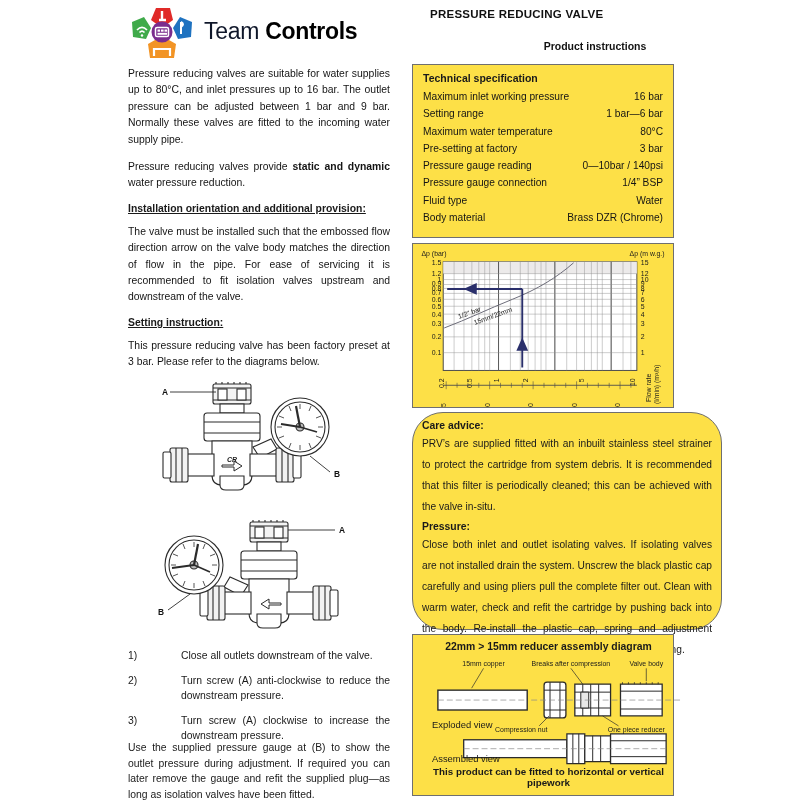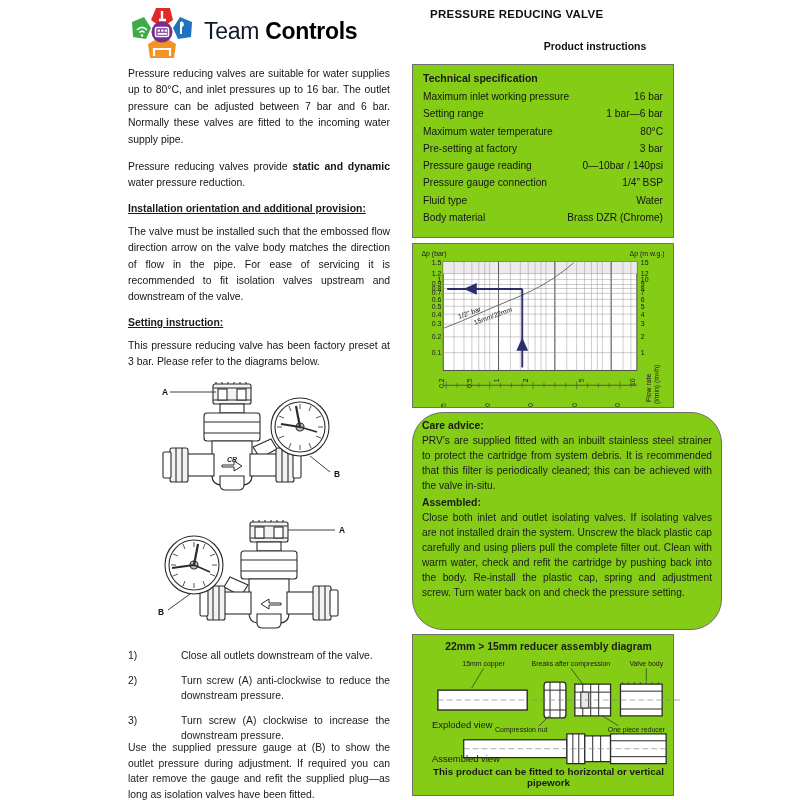--- a/index.html
+++ b/index.html
@@ -46,38 +46,38 @@
   .num-list { position: absolute; left: 128px; top: 648px; width: 262px; }
   .num-row { display: flex; margin-bottom: 9px; }
   .num-idx { width: 34px; flex: 0 0 34px; font-size: 10.4px; line-height: 15.5px; }
   .num-txt { flex: 1; font-size: 10.4px; line-height: 15.5px; text-align: justify; margin-left: 19px; }
   .closing-p {
     position: absolute; left: 128px; top: 740px; width: 262px;
     font-size: 10.4px; line-height: 15.5px; text-align: justify;
   }
 
   
-  .rbox { position: absolute; border: 1px solid #6f6f6f; background: #84cc16; }
+  .rbox { position: absolute; border: 1px solid #6f6f6f; background: #fde047; }
   #spec-box  { left: 412px; top: 64px;  width: 262px; height: 174px; }
   #chart-box { left: 412px; top: 243px; width: 262px; height: 165px; }
   #care-box  { left: 412px; top: 412px; width: 310px; height: 218px; border-radius: 31px; }
   #reducer-box { left: 412px; top: 634px; width: 262px; height: 162px; padding-left: 11px; }
 
   .box-title { font-size: 10.5px; font-weight: 700; padding: 7px 10px 4px 10px; }
   .spec-list { padding: 0 10px 0 10px; }
   .spec-row {
     display: flex; justify-content: space-between;
     font-size: 10.2px; line-height: 17.3px; color: #141414;
   }
   .spec-row .sv { text-align: left; white-space: nowrap; }
 
   
   .care-inner { padding: 5px 9px 0 9px; }
   .care-h { font-size: 10.4px; font-weight: 700; margin: 2px 0 2px 0; }
-  .care-p { font-size: 10.2px; line-height: 15px; text-align: justify; margin: 0 0 4px 0; }
+  .care-p { font-size: 10.2px; line-height: 21px; text-align: justify; margin: 0 0 4px 0; }
 
   
   .red-title { font-size: 10.4px; font-weight: 700; text-align: center; padding: 6px 0 2px 0; }
   .red-foot { font-size: 9.8px; font-weight: 700; text-align: center; }
 
   svg { display: block; }
   .dlabel { font-size: 7px; font-family: "Liberation Sans", sans-serif; fill: #1a1a1a; }
   .dlabel-b { font-size: 8.4px; font-weight: 700; font-family: "Liberation Sans", sans-serif; fill: #111; }
 </style>
 </head>
@@ -110,21 +110,21 @@
         <rect x="31.5" y="26.8" width="9.6" height="2" fill="#fff"></rect>
       </svg>
     </div>
     <div class="logo-text"><span class="lt-light">Team </span><span class="lt-bold">Controls</span></div>
   </div>
 
   <div class="doc-title">PRESSURE REDUCING VALVE</div>
   <div class="doc-sub">Product instructions</div>
 
   <div class="left-col">
-    <p class="body-p">Pressure reducing valves are suitable for water supplies up to 80°C, and inlet pressures up to 16 bar. The outlet pressure can be adjusted between 7 bar and 6 bar.  Normally these valves are fitted to the incoming water supply pipe.</p>
+    <p class="body-p">Pressure reducing valves are suitable for water supplies up to 80°C, and inlet pressures up to 16 bar. The outlet pressure can be adjusted between 1 bar and 9 bar.  Normally these valves are fitted to the incoming water supply pipe.</p>
     <p class="body-p"><span>Pressure reducing valves provide </span><span class="b">static and dynamic</span><span> water pressure reduction.</span></p>
     <p class="heading-u">Installation orientation and additional provision:</p>
     <p class="body-p">The valve must be installed such that the embossed flow direction arrow on the valve body matches the direction of flow in the pipe.  For ease of servicing it is recommended to fit isolation valves upstream and downstream of the valve.</p>
     <p class="heading-u">Setting instruction:</p>
     <p class="body-p">This pressure reducing valve has been factory preset at 3 bar.  Please refer to the diagrams below.</p>
   </div>
 
   <div class="valve-wrap">
     <svg viewBox="0 0 250 265" width="250" height="265">
       <g fill="none" stroke="#2b2b2b" stroke-width="1.1">
@@ -439,21 +439,21 @@
 
       <text x="240" y="160" class="dlabel" transform="rotate(-90 240 160)">Flow rate</text>
       <text x="248" y="162" class="dlabel" transform="rotate(-90 248 162)">(l/min) (m³/h)</text>
     </svg>
   </div>
 
   <div class="rbox" id="care-box">
     <div class="care-inner">
       <div class="care-h">Care advice:</div>
       <div class="care-p">PRV’s are supplied fitted with an inbuilt stainless steel strainer to protect the cartridge from system debris.  It is recommended that this filter is periodically cleaned; this can be achieved with the valve in-situ.</div>
-      <div class="care-h">Assembled:</div>
+      <div class="care-h">Pressure:</div>
       <div class="care-p">Close both inlet and outlet isolating valves.  If isolating valves are not installed drain the system.  Unscrew the black plastic cap carefully and using pliers pull the complete filter out.  Clean with warm water, check and refit the cartridge by pushing back into the body.  Re-install the plastic cap, spring and adjustment screw.  Turn water back on and check the pressure setting.</div>
     </div>
   </div>
 
   <div class="rbox" id="reducer-box">
     <div class="red-title">22mm &gt; 15mm reducer assembly diagram</div>
     <svg viewBox="0 0 262 112" width="260" height="112">
       <g stroke="#2b2b2b" fill="none" stroke-width="1">
 
         <rect x="14" y="36" width="90" height="20" fill="#fff" stroke-width="1.4"></rect>

